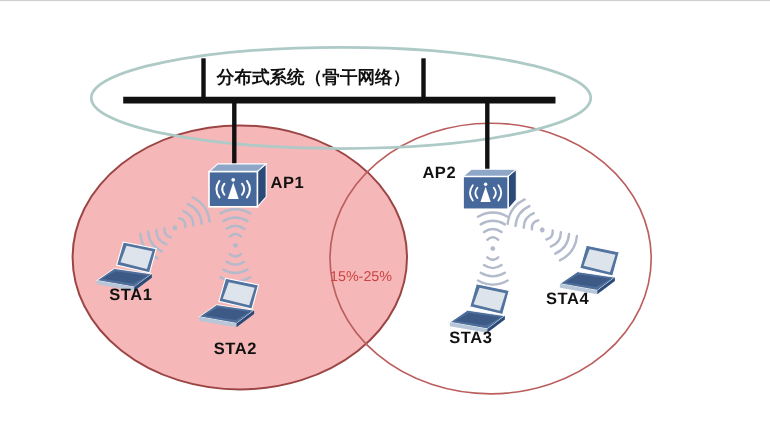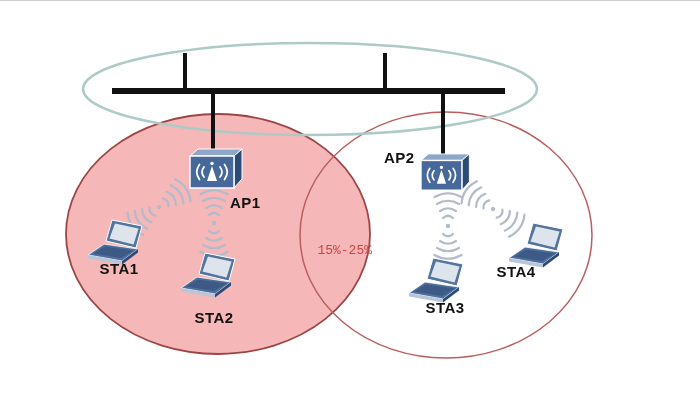--- a/index.html
+++ b/index.html
@@ -26,22 +26,22 @@
     left:186px;top:59px;width:198px;
     text-align:center;
     font-weight:bold;
     font-size:16px;
     color:var(--label-text,#111);
     white-space:nowrap;
   }
   .overlap-lbl{
     position:absolute;
     left:300px;top:242px;width:72px;
-    text-align:right;
-    font-family:Liberation Mono, monospace;
+    text-align:left;
+    font-family:Liberation Sans, sans-serif;
     font-size:13px;
     color:var(--overlap-text,#c44);
     white-space:nowrap;
   }
 </style>
 </head>
 <body>
 
 <div class="canvas">
 
@@ -104,23 +104,24 @@
 
     <use href="#ap-device" transform="translate(190,147)"></use>
     <use href="#ap-device" transform="translate(421,152) scale(0.93)"></use>
 
     <use href="#laptop-device" transform="translate(88,219)"></use>
     <use href="#laptop-device" transform="translate(181,252)"></use>
     <use href="#laptop-device" transform="translate(409,257)"></use>
     <use href="#laptop-device" transform="translate(509,222)"></use>
   </svg>
 
+  <div class="backbone-lbl">分布式系统（骨干网络）</div>
 
-  <div class="lbl" style="left:230px;top:157px;margin-top:36px;">AP1</div>
+  <div class="lbl" style="left:246px;top:157px;">AP1</div>
   <div class="lbl" style="left:384px;top:148px;">AP2</div>
 
   <div class="lbl center" style="left:95px;top:259px;width:48px;">STA1</div>
   <div class="lbl center" style="left:190px;top:308px;width:48px;">STA2</div>
-  <div class="lbl center" style="left:421px;top:298px;width:48px;text-align:center;">STA3</div>
+  <div class="lbl center" style="left:404px;top:298px;width:48px;text-align:center;">STA3</div>
   <div class="lbl center" style="left:492px;top:262px;width:48px;">STA4</div>
 
   <div class="overlap-lbl">15%-25%</div>
 </div>
 
 </body></html>

